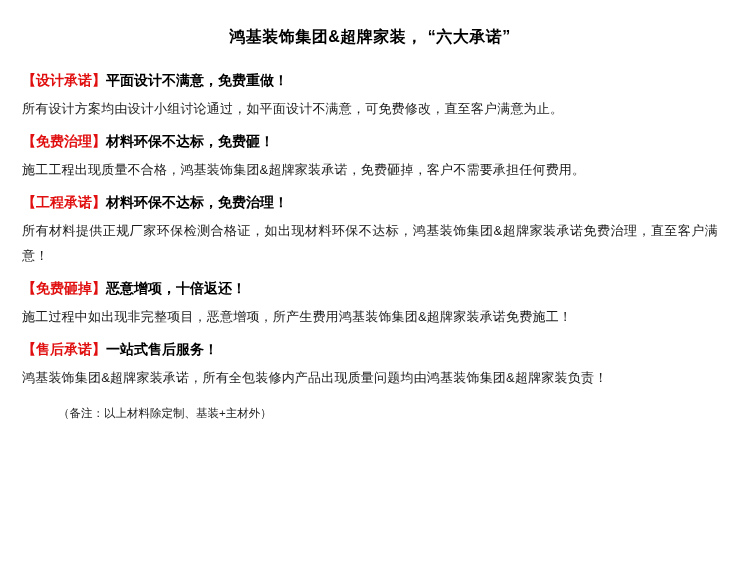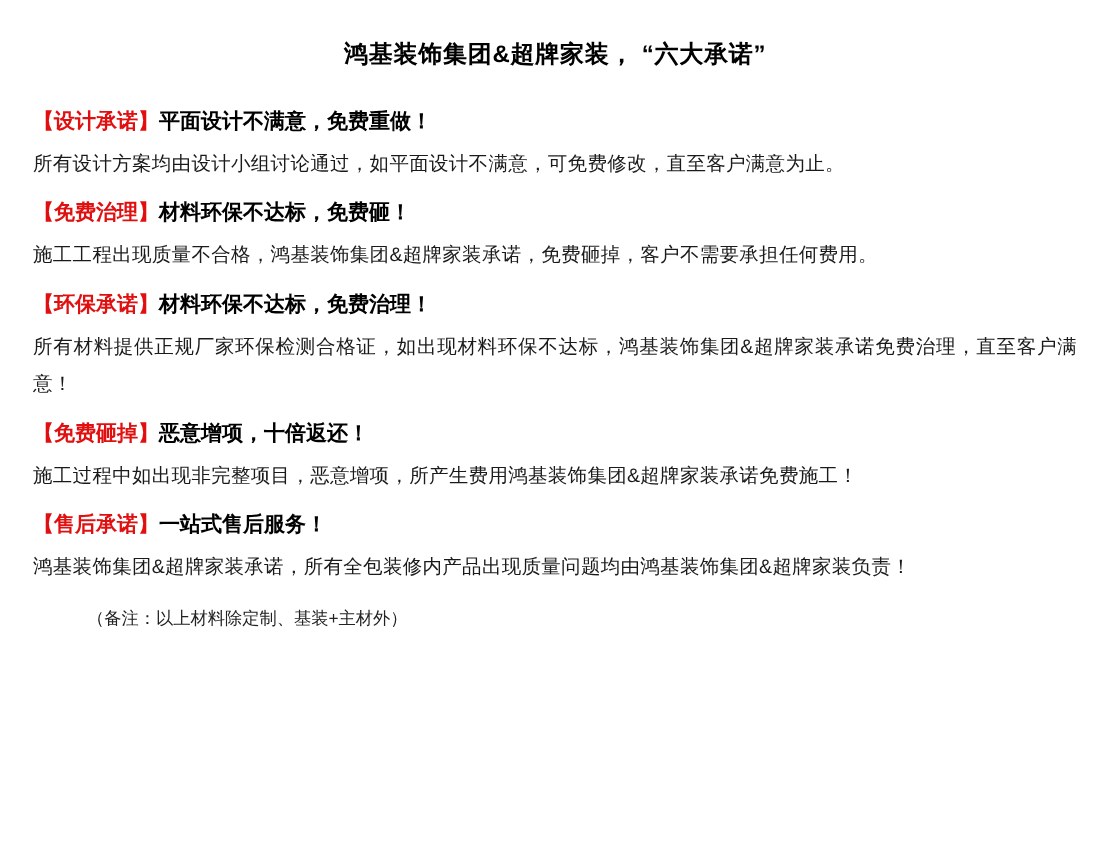--- a/index.html
+++ b/index.html
@@ -81,21 +81,21 @@
   <div class="promise-block">
     <div class="promise-heading">
       <span class="tag">【免费治理】</span><span class="headline">材料环保不达标，免费砸！</span>
     </div>
     <div class="promise-body">施工工程出现质量不合格，鸿基装饰集团&amp;超牌家装承诺，免费砸掉，客户不需要承担任何费用。</div>
   </div>
 
 
   <div class="promise-block">
     <div class="promise-heading">
-      <span class="tag">【环保承诺】</span><span class="headline">材料环保不达标，免费治理！</span>
+      <span class="tag">【工程承诺】</span><span class="headline">材料环保不达标，免费治理！</span>
     </div>
     <div class="promise-body">所有材料提供正规厂家环保检测合格证，如出现材料环保不达标，鸿基装饰集团&amp;超牌家装承诺免费治理，直至客户满意！</div>
   </div>
 
   <div class="promise-block">
     <div class="promise-heading">
       <span class="tag">【免费砸掉】</span><span class="headline">恶意增项，十倍返还！</span>
     </div>
     <div class="promise-body">施工过程中如出现非完整项目，恶意增项，所产生费用鸿基装饰集团&amp;超牌家装承诺免费施工！</div>
   </div>

